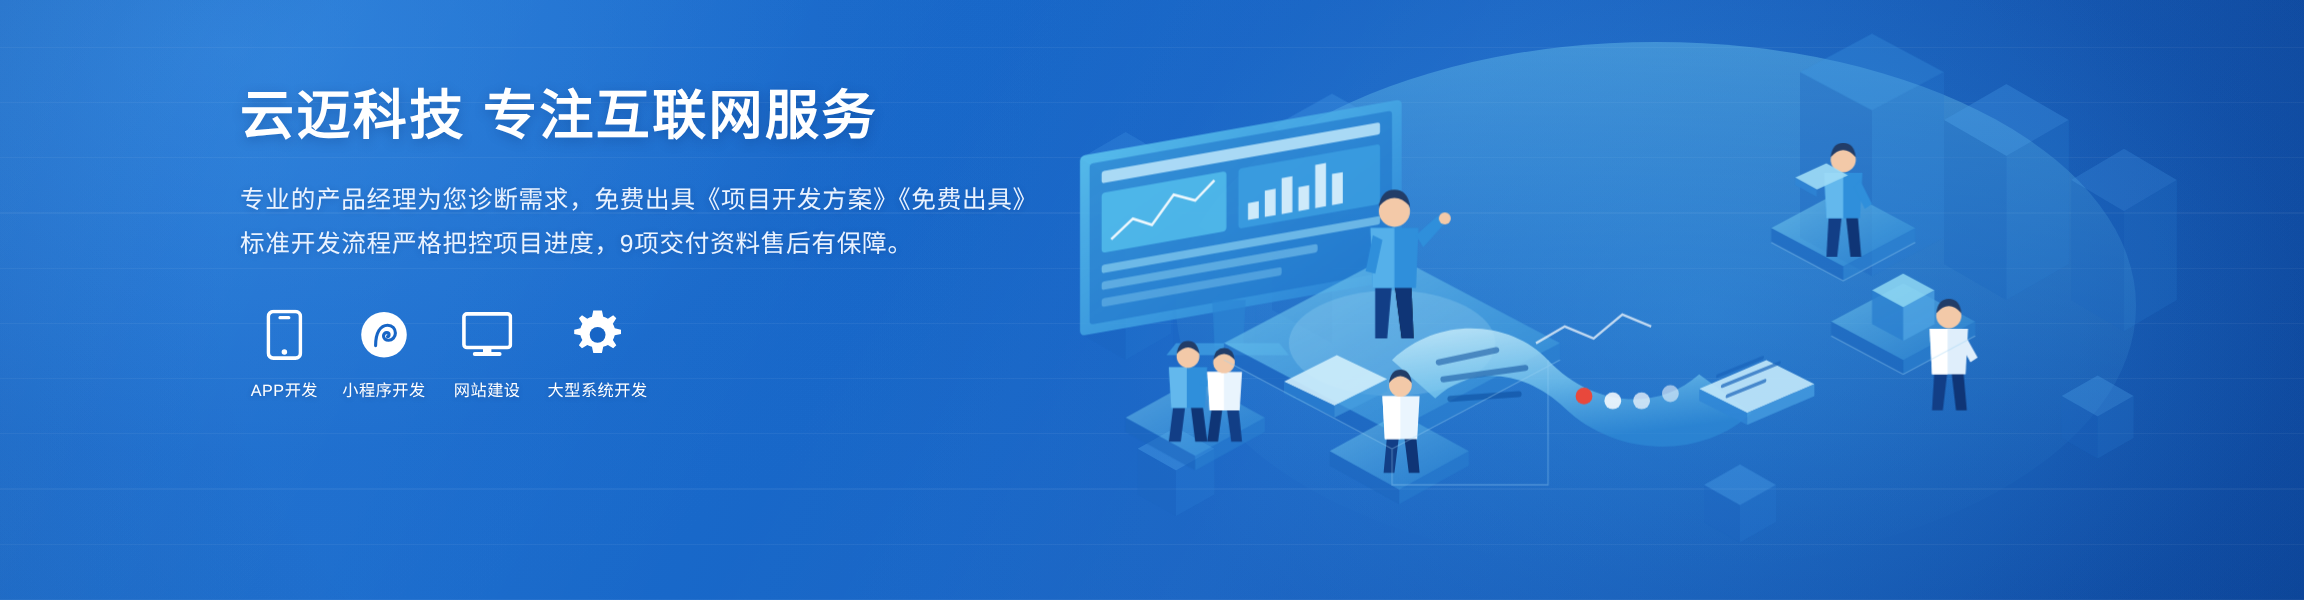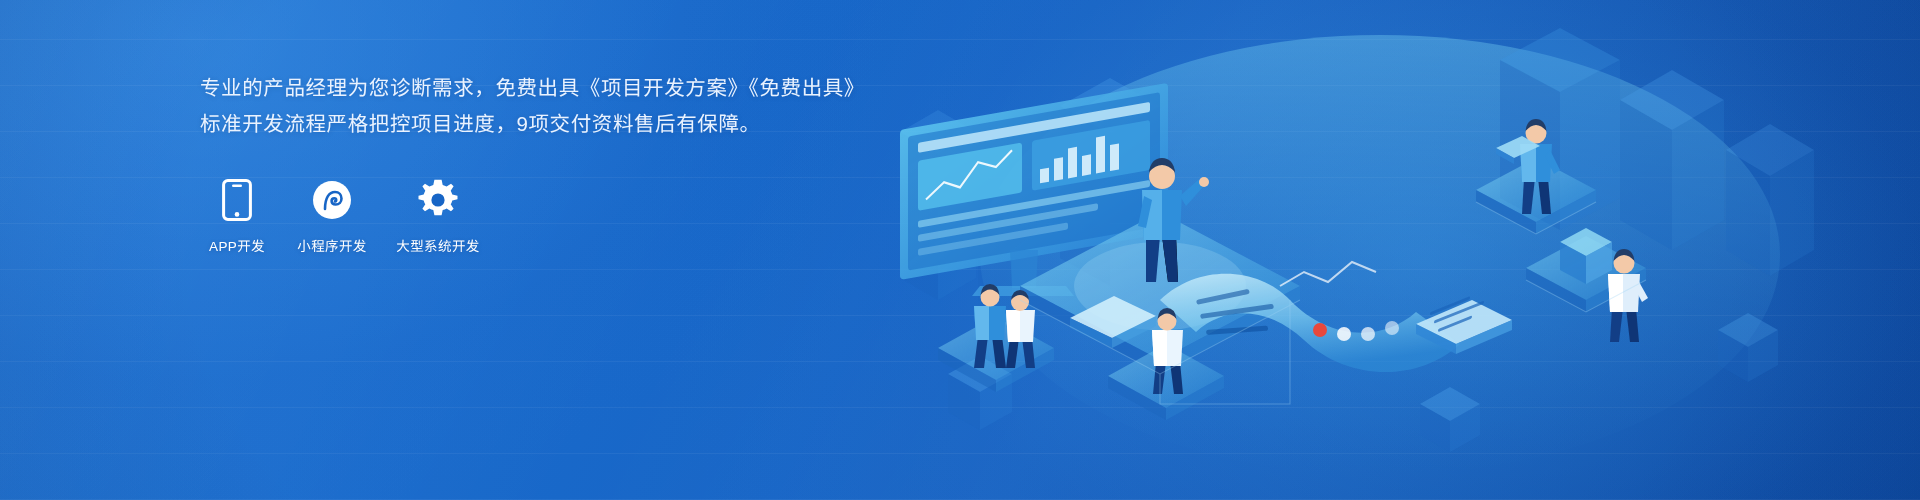--- a/index.html
+++ b/index.html
@@ -59,21 +59,21 @@
 
   
   .services{
     display:flex;align-items:center;gap:0;
     margin-top:34px;
   }
   .svc{
     display:flex;flex-direction:column;align-items:center;
     width:72px;margin-right:0;cursor:pointer;
   }
-  .svc + .svc{margin-left:16px;}
+  .svc + .svc{margin-left:4px;}
   .svc-ico{
     height:46px;width:46px;
     display:flex;align-items:center;justify-content:center;
     margin-bottom:12px;
   }
   .svc-ico svg{display:block;}
   .svc-lb{
     color:#ffffff;font-size:13.5px;letter-spacing:0.4px;white-space:nowrap;
     text-shadow:0 1px 4px rgba(5,40,100,0.25);
   }
@@ -369,20 +369,21 @@
         <path d="M666,280 L726,312 L786,280"></path>
       </g>
     </svg>
   </div>
 
   <div class="sheen"></div>
   <div class="vign"></div>
 
   <div class="copy">
 
+    <h1 class="headline">云迈科技 专注互联网服务</h1>
 
     <p class="sub">
       <span class="ln">专业的产品经理为您诊断需求，免费出具《项目开发方案》《免费出具》</span>
       <span class="ln">标准开发流程严格把控项目进度，9项交付资料售后有保障。</span>
     </p>
 
     <div class="services">
 
       <div class="svc w1">
         <span class="svc-ico">
@@ -399,20 +400,30 @@
         <span class="svc-ico">
           <svg width="40" height="40" viewBox="0 0 40 40" xmlns="http://www.w3.org/2000/svg">
             <circle cx="20" cy="20" r="19" fill="#ffffff"></circle>
             <path d="M13 29 C13 18, 17 12, 23 12 C27 12, 29.5 15, 29.5 18.5 C29.5 22, 27 24.5, 23.8 24.5 C21.2 24.5, 19.6 23, 19.6 21.1 C19.6 19.4, 20.8 18.2, 22.3 18.2 C23.4 18.2, 24.2 18.9, 24.2 19.9 C24.2 20.8, 23.6 21.4, 22.9 21.4" fill="none" stroke="#1765c6" stroke-width="2.6" stroke-linecap="round"></path>
           </svg>
         </span>
         <span class="svc-lb">小程序开发</span>
       </div>
 
 
+      <div class="svc w4">
+        <span class="svc-ico">
+          <svg width="42" height="38" viewBox="0 0 42 38" xmlns="http://www.w3.org/2000/svg">
+            <rect x="1.6" y="1.6" width="38.8" height="28" rx="2.6" fill="none" stroke="#ffffff" stroke-width="3"></rect>
+            <rect x="17.5" y="29.6" width="7" height="4.4" fill="#ffffff"></rect>
+            <rect x="9" y="33.4" width="24" height="3.2" rx="1.6" fill="#ffffff"></rect>
+          </svg>
+        </span>
+        <span class="svc-lb">网站建设</span>
+      </div>
 
       <div class="svc w5">
         <span class="svc-ico">
           <svg width="42" height="42" viewBox="0 0 42 42" xmlns="http://www.w3.org/2000/svg">
             <path d="M21 0.8 l3.6 0 1.1 5.2 a15.4 15.4 0 0 1 3.9 1.6 l4.4 -2.9 2.6 2.6 -2.9 4.4
                      a15.4 15.4 0 0 1 1.6 3.9 l5.2 1.1 0 3.6 -5.2 1.1 a15.4 15.4 0 0 1 -1.6 3.9
                      l2.9 4.4 -2.6 2.6 -4.4 -2.9 a15.4 15.4 0 0 1 -3.9 1.6 l-1.1 5.2 -3.6 0
                      -3.6 0 -1.1 -5.2 a15.4 15.4 0 0 1 -3.9 -1.6 l-4.4 2.9 -2.6 -2.6 2.9 -4.4
                      a15.4 15.4 0 0 1 -1.6 -3.9 l-5.2 -1.1 0 -3.6 5.2 -1.1 a15.4 15.4 0 0 1 1.6 -3.9
                      l-2.9 -4.4 2.6 -2.6 4.4 2.9 a15.4 15.4 0 0 1 3.9 -1.6 l1.1 -5.2 3.6 0 Z" fill="#ffffff"></path>

